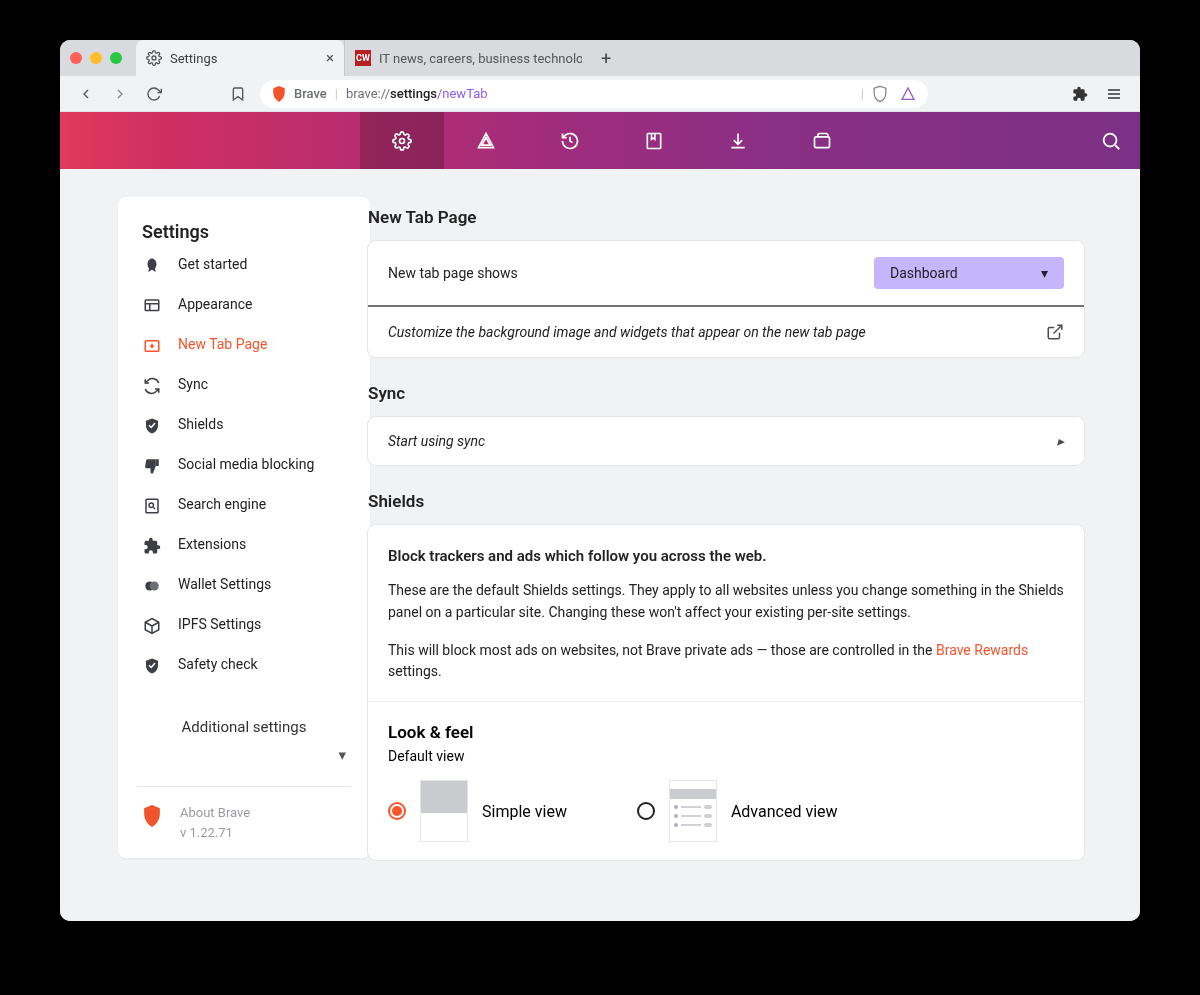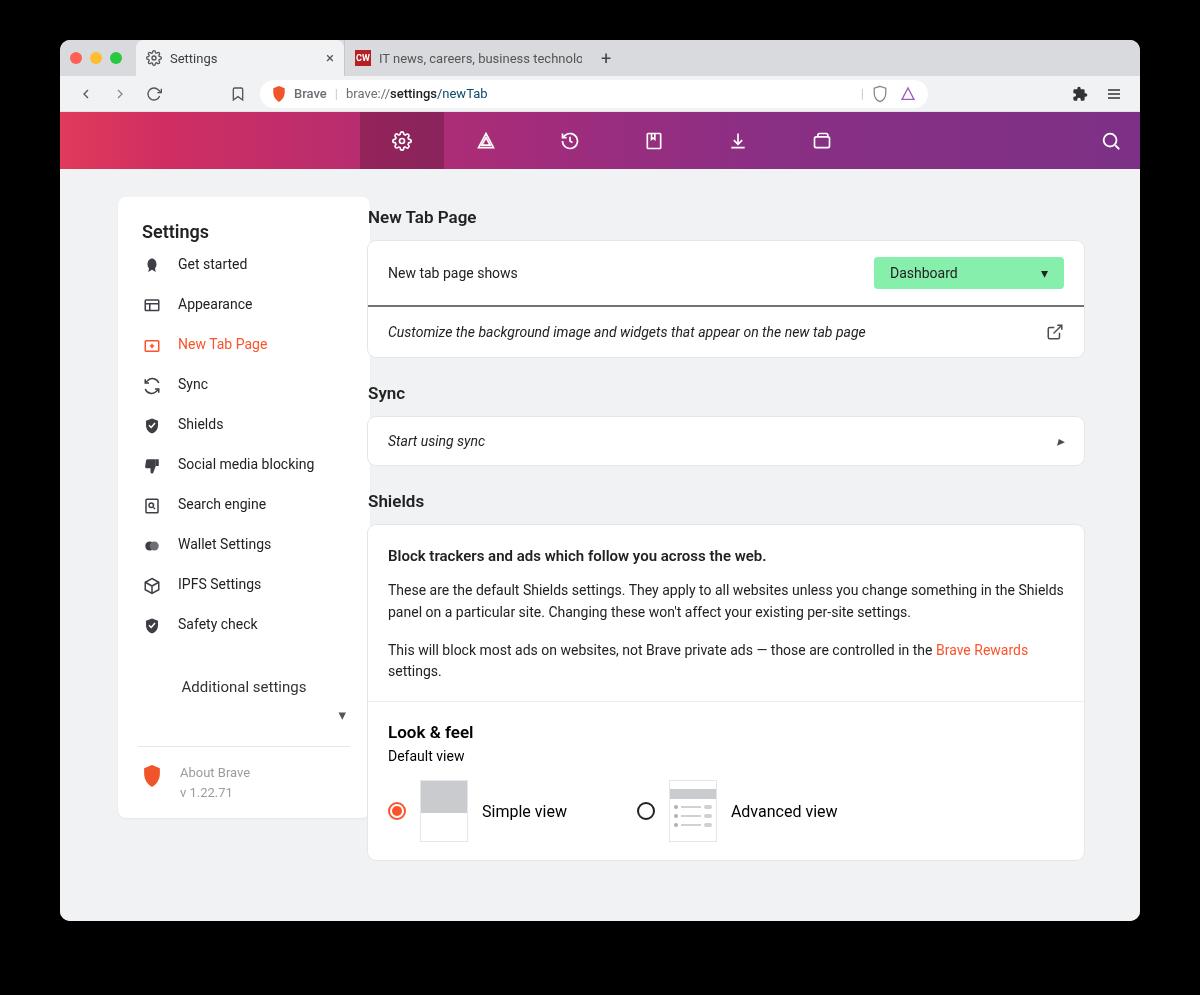--- a/index.html
+++ b/index.html
@@ -17,21 +17,21 @@
   .tab.inactive { color:#555; }
   .newtab { width:28px; height:28px; display:flex; align-items:center; justify-content:center; color:#444; font-size:18px; cursor:pointer; }
   
   .toolbar { height:36px; background:#f1f2f4; display:flex; align-items:center; padding:0 14px; gap:10px; border-bottom:1px solid #e2e3e6; }
   .tbtn { width:24px; height:24px; display:flex; align-items:center; justify-content:center; color:#555; cursor:pointer; }
   .addr { flex:1; height:28px; background:#fff; border-radius:14px; display:flex; align-items:center; padding:0 12px; font-size:13px; color:#6b6e75; gap:8px; }
   .addr .brand { color:#6b6e75; font-weight:500; }
   .addr .sep { color:#c8c9cc; }
   .addr .url-scheme { color:#6b6e75; }
   .addr .url-path { color:#222; font-weight:500; }
-  .addr .url-last { color:#0c4a6e; }
+  .addr .url-last { color:#8b5cf6; }
   
   .appbar { height:57px; background:linear-gradient(90deg,#e03a5b 0%, #cf2e62 10%, #a12c7c 45%, #8a2f84 65%, #7c3186 100%); display:flex; align-items:center; padding-left:300px; position:relative; }
   .appbar .slot { width:84px; height:57px; display:flex; align-items:center; justify-content:center; color:#fff; cursor:pointer; }
   .appbar .slot.active { background:rgba(0,0,0,.20); }
   .appbar .search { position:absolute; right:18px; top:0; height:57px; display:flex; align-items:center; color:#fff; }
   
   .content { flex:1; display:flex; overflow:hidden; background:#f1f2f4; }
   .sidebar { width:280px; padding:28px 0 0 58px; }
   .card { background:#fff; border-radius:8px; box-shadow:0 1px 2px rgba(0,0,0,.06); padding:24px 20px 16px; width:252px; display:flex; flex-direction:column; }
   .side-title { font-size:18px; font-weight:600; color:#222; margin-bottom:14px; padding:0 4px; }
@@ -46,21 +46,21 @@
   .about { display:flex; gap:18px; padding:0 4px; }
   .about .bico { width:20px; height:20px; color:#f0542b; margin-top:2px; }
   .about .txt { font-size:13px; color:#9a9ca1; line-height:1.5; }
   
   .main { flex:1; padding:28px 56px 0 28px; overflow:auto; }
   .sect-title { font-size:17px; font-weight:600; color:#222; margin:10px 0 14px; }
   .panel { background:#fff; border-radius:8px; box-shadow:0 0 0 1px #e5e6e9; margin-bottom:26px; }
   .row { display:flex; align-items:center; padding:16px 20px; font-size:14px; color:#222; border-bottom:2px solid #737373; cursor:default; }
   .row:last-child { border-bottom:none;font-style:italic; }
   .row .right { margin-left:auto; display:flex; align-items:center; gap:8px; }
-  .select { background:#86efac; border-radius:4px; padding:8px 16px; display:flex; align-items:center; gap:40px; font-size:14px; color:#222; cursor:pointer; min-width:190px; justify-content:space-between; }
+  .select { background:#c4b5fd; border-radius:4px; padding:8px 16px; display:flex; align-items:center; gap:40px; font-size:14px; color:#222; cursor:pointer; min-width:190px; justify-content:space-between; }
   .link-icon, .chev-icon { color:#4a4c50; }
   .desc-block { padding:20px 20px 2px; font-size:14px; color:#222; line-height:1.55; border-bottom:1px solid #eceded; }
   .desc-block h4 { font-size:15px; font-weight:600; margin-bottom:12px; }
   .desc-block p { margin-bottom:16px; color:#222; font-weight:400; }
   .desc-block a { color:#fb542b; text-decoration:none; }
   .lf-title { font-size:17px; font-weight:600; padding:20px 20px 6px; }
   .lf-row { padding:12px 20px 18px; display:flex; align-items:center; font-size:14px; color:#222; }
   .toggle { margin-left:auto; width:30px; height:16px; background:#fb542b; border-radius:10px; position:relative; cursor:pointer; }
   .toggle::after { content:""; position:absolute; right:-2px; top:-2px; width:20px; height:20px; background:#fb542b; border-radius:50%; box-shadow:0 1px 3px rgba(0,0,0,.3); }
   .default-view-label { font-size:14px; padding:0 20px 10px; }
@@ -279,20 +279,28 @@
             </div>
           <div class="snav-item">
               <span class="ico">
                 <svg width="18" height="18" viewBox="0 0 24 24" fill="none" stroke="#3d3f44" stroke-width="2">
                   <rect x="4" y="3" width="16" height="18" rx="1"></rect>
                   <circle cx="11" cy="11" r="3"></circle>
                   <line x1="14" y1="14" x2="16" y2="16"></line>
                 </svg>
               </span>
               <span>Search engine</span>
+            </div>
+          <div class="snav-item">
+              <span class="ico">
+                <svg width="18" height="18" viewBox="0 0 24 24" fill="#3d3f44">
+                  <path d="M20.5 11H19V7a2 2 0 0 0-2-2h-4V3.5a2.5 2.5 0 1 0-5 0V5H4a2 2 0 0 0-2 2v3.8h1.5a2.7 2.7 0 0 1 0 5.4H2V20a2 2 0 0 0 2 2h3.8v-1.5a2.7 2.7 0 0 1 5.4 0V22H17a2 2 0 0 0 2-2v-4h1.5a2.5 2.5 0 1 0 0-5z"></path>
+                </svg>
+              </span>
+              <span>Extensions</span>
             </div>
           <div class="snav-item">
               <span class="ico">
                 <svg width="18" height="18" viewBox="0 0 24 24" fill="#3d3f44">
                   <circle cx="9" cy="12" r="6"></circle>
                   <circle cx="15" cy="12" r="6" fill="#6d6f74"></circle>
                 </svg>
               </span>
               <span>Wallet Settings</span>
             </div>

